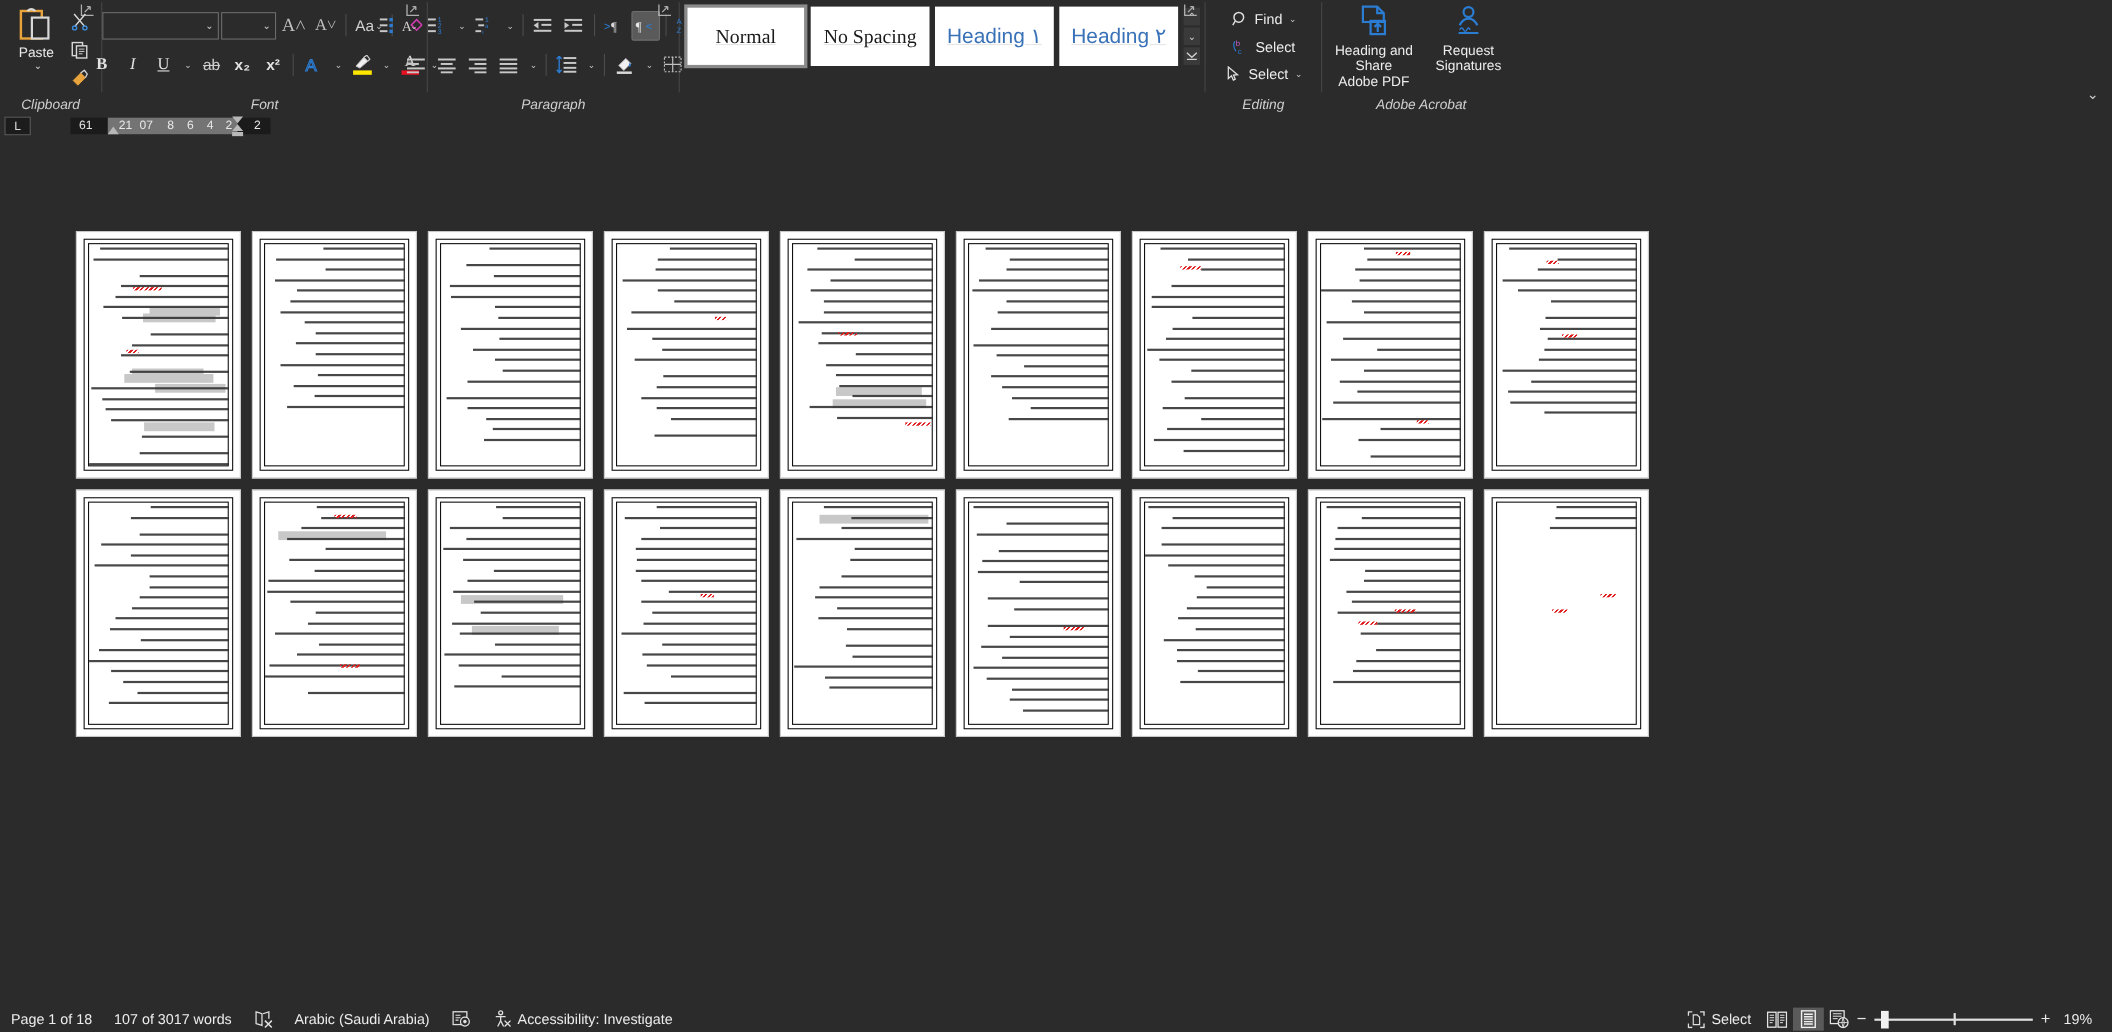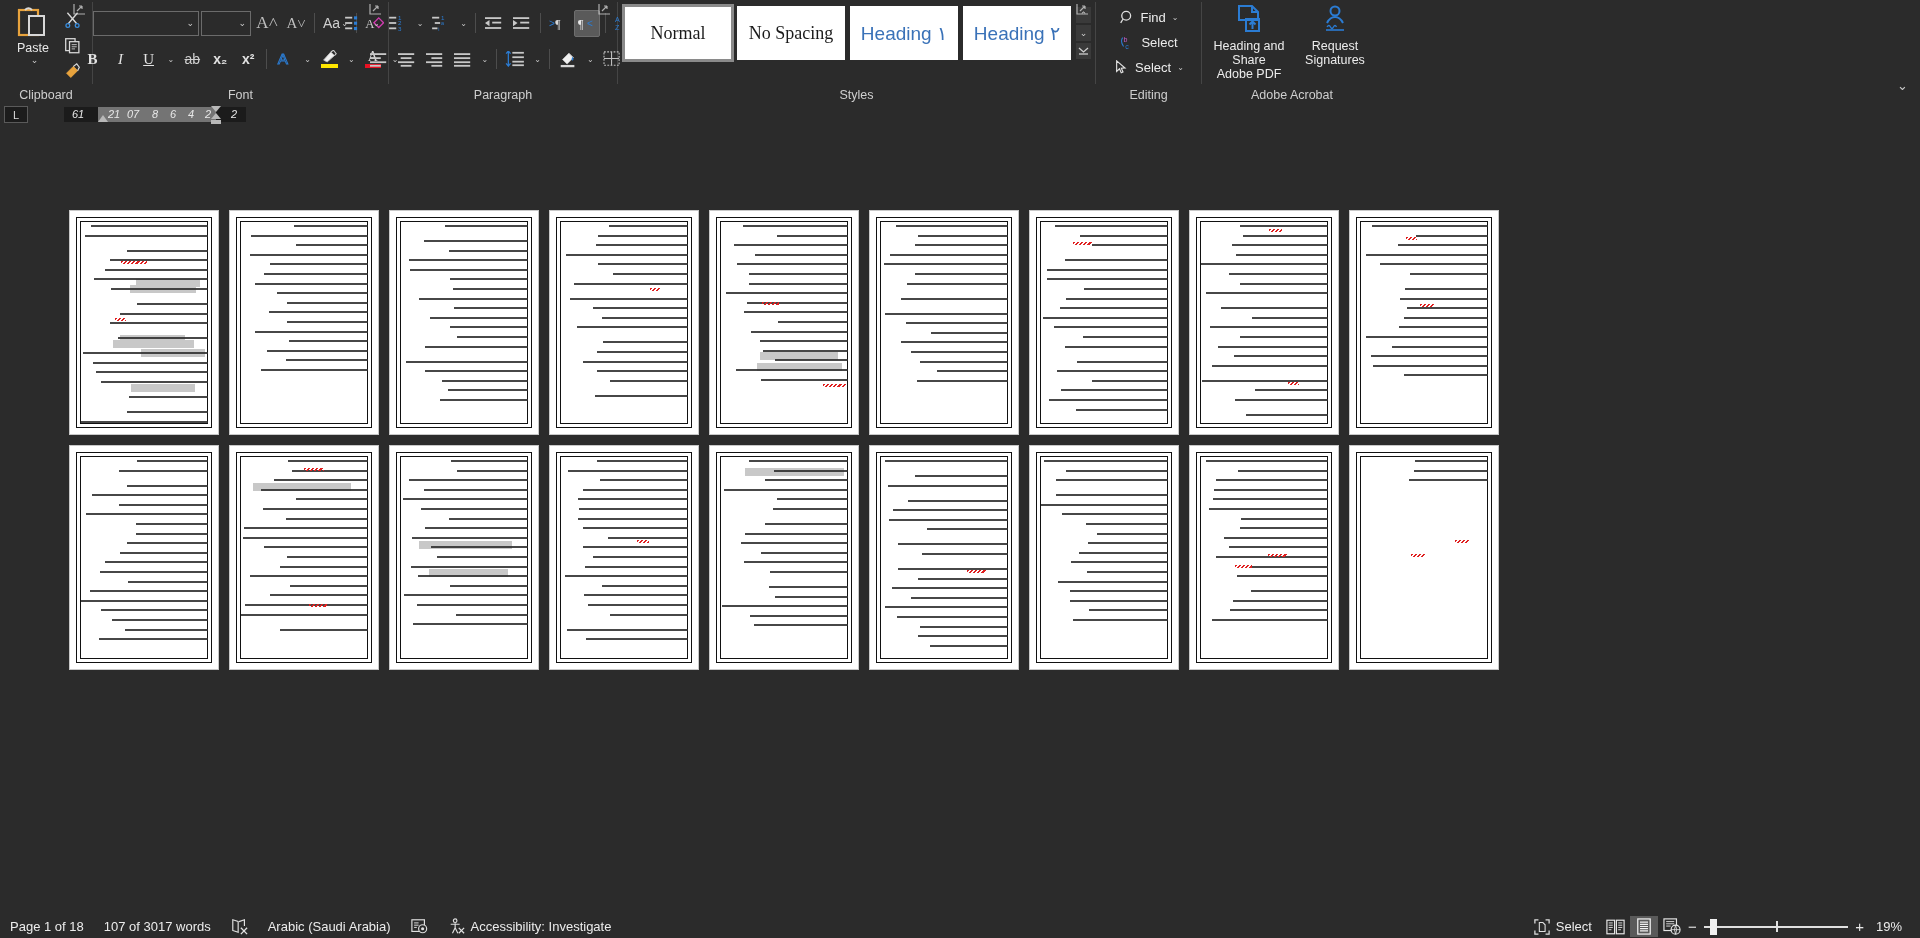--- a/index.html
+++ b/index.html
@@ -15,21 +15,21 @@
   
   #ribbon {
     position: absolute; left: 0; top: 0; width: 1920px; height: 105px;
     background: #2b2b2b;
     display: flex; align-items: flex-start;
   }
   .grp { position: relative; height: 105px; display: flex; flex-direction: column; }
   .grp-body { flex: 1; display: flex; align-items: center; padding: 0 6px; }
   .grp-label {
     height: 20px; line-height: 20px; text-align: center;
-    font-size: 12.5px; color: #cfcfcf; position: relative;
+    font-size: 12.5px; color: #cfcfcf; position: relative; font-style: italic;
   }
   .grp-sep { width: 1px; background: #454545; height: 82px; margin-top: 2px; align-self: flex-start; }
   .dlg-launch {
     position: absolute; right: 6px; top: 3px; width: 13px; height: 13px;
     opacity: .8;
   }
   .dlg-launch svg { display:block; }
 
   
   #grp-clipboard { width: 92px; }
@@ -64,21 +64,21 @@
   .vsep { width:1px; height:20px; background:#4d4d4d; margin: 0 3px; }
   .caret { font-size: 8px; color:#c8c8c8; margin-left:1px; }
 
   
   #grp-para { width: 228px; }
   #grp-para .grp-body { flex-direction: column; justify-content:flex-start; padding-top: 5px; }
 
   
   #grp-styles { width: 477px; }
   #grp-styles .grp-body { align-items: flex-start; padding-top: 6px; }
-  .style-gallery { display:flex; gap: 5px; }
+  .style-gallery { display:flex; gap: 5px; text-decoration: underline; }
   .style-tile {
     width: 108px; height: 54px; background: #ffffff;
     display:flex; align-items:center; justify-content:center;
     color: #1a1a1a; font-family: "Liberation Serif", serif; font-size: 18px;
   }
   .style-tile.sel { outline: 3px solid #8a8a8a; outline-offset: -1px; }
   .style-tile.heading { color:#3a72b8; font-family: "Liberation Sans", sans-serif; font-size: 19px; }
   .gallery-nav { display:flex; flex-direction:column; margin-left:4px; }
   .gallery-nav div {
     width: 17px; height: 18px; background:#3a3a3a; color:#d0d0d0;
@@ -111,21 +111,21 @@
     position:absolute; left:4px; top:1px; width:24px; height:17px;
     background:#1c1c1c; border:1px solid #5a5a5a;
     display:flex; align-items:center; justify-content:center;
     font-size:11px; color:#dcdcdc; font-family:"Liberation Sans",sans-serif;
   }
   .ruler-track { position:absolute; top:2px; height:15px; }
   .ruler-dark { background:#1b1b1b; }
   .ruler-light { background:#747474; }
   .rnum {
     position:absolute; top:2px; height:15px; line-height:15px; font-size:11px;
-    color:#e8e8e8; text-align:center; width:16px;font-style:italic;
+    color:#e8e8e8; text-align:center; width:16px;
   }
 
   #vruler {
     position:absolute; left:2px; top:128px; width:20px; height:320px;
   }
   .vr-seg { position:absolute; left:0; width:19px; }
   .vnum {
     position:absolute; left:0; width:19px; font-size:11px; color:#e8e8e8;
     text-align:center; transform-origin:center;
   }
@@ -479,21 +479,20 @@
           <div>⌃</div>
           <div>⌄</div>
           <div>
               <svg width="11" height="9" viewBox="0 0 11 9">
                 <path d="M1 1 L5.5 5 L10 1" stroke="#d0d0d0" stroke-width="1.3" fill="none"></path>
                 <path d="M1 7 H10" stroke="#d0d0d0" stroke-width="1.3"></path>
               </svg>
             </div>
         </div>
       </div>
-      <div class="grp-label">Styles</div>
       <div class="dlg-launch">
         <svg width="13" height="13" viewBox="0 0 13 13">
             <path d="M1 1v10h11" fill="none" stroke="#cfcfcf" stroke-width="1.2"></path>
             <path d="M4 8 L9 3 M9 3H6 M9 3v3" stroke="#cfcfcf" stroke-width="1.2" fill="none"></path>
           </svg>
       </div>
     </div>
     <div class="grp-sep"></div>
 
     <div class="grp" id="grp-editing">

